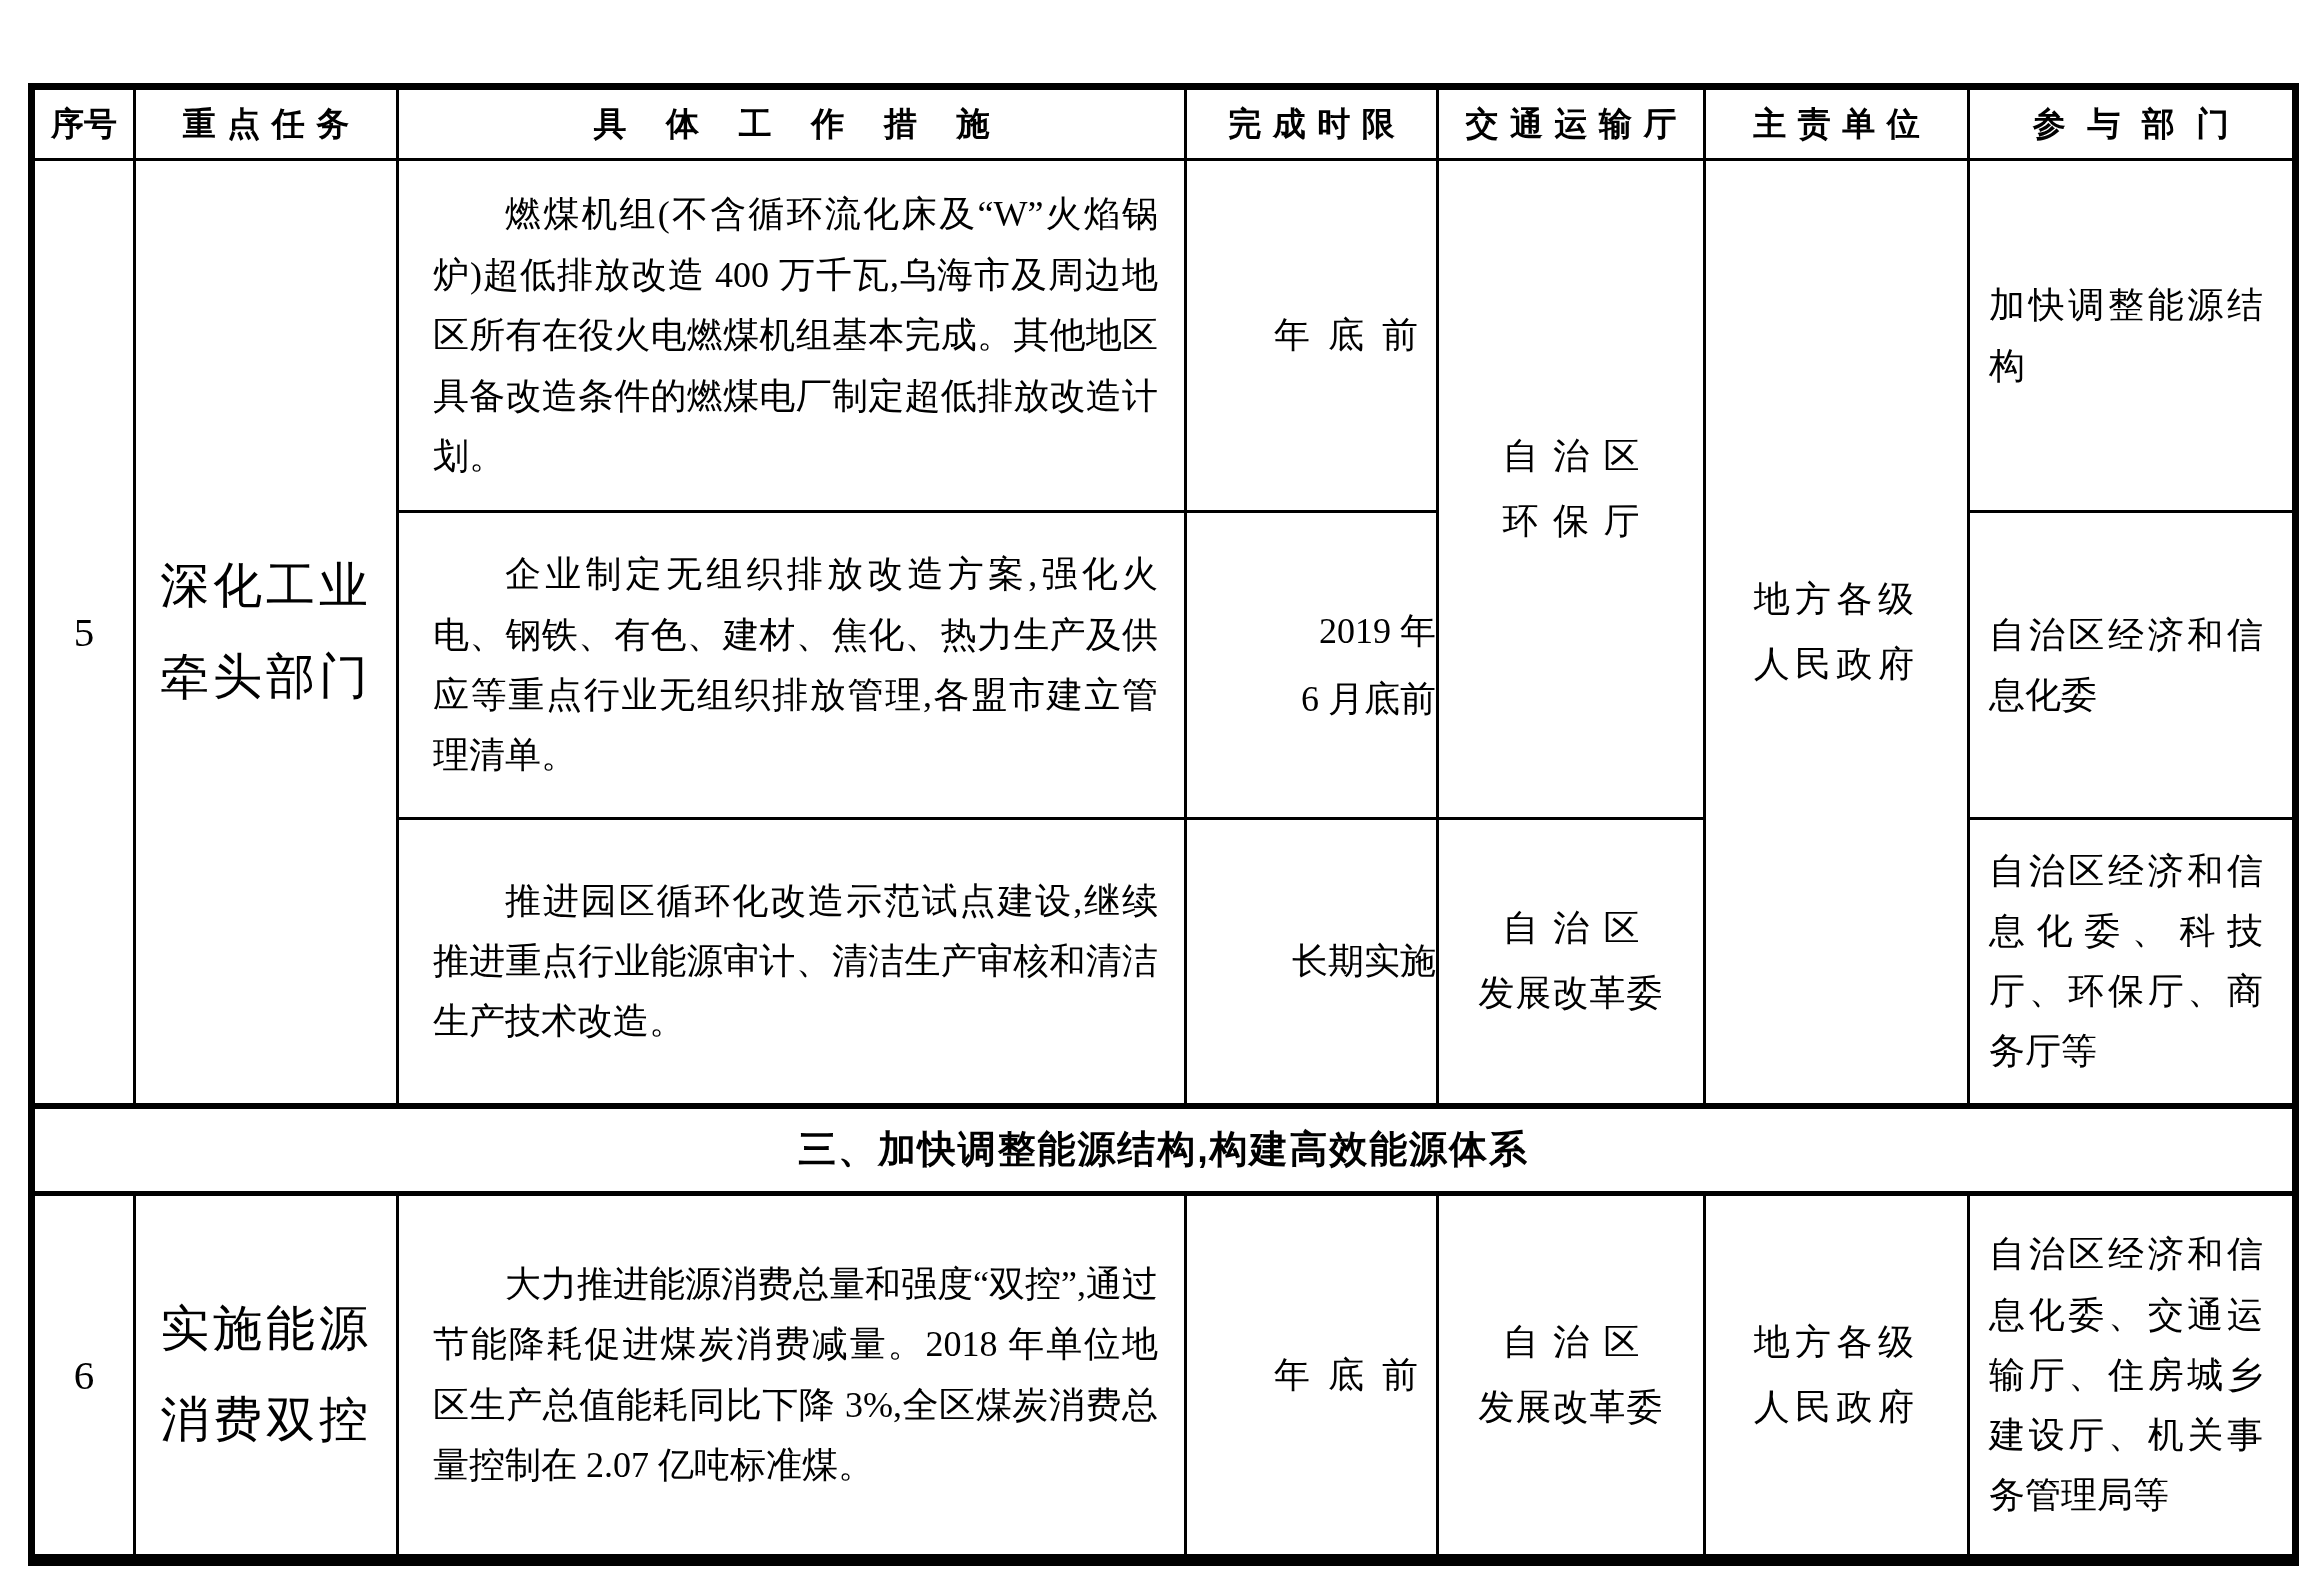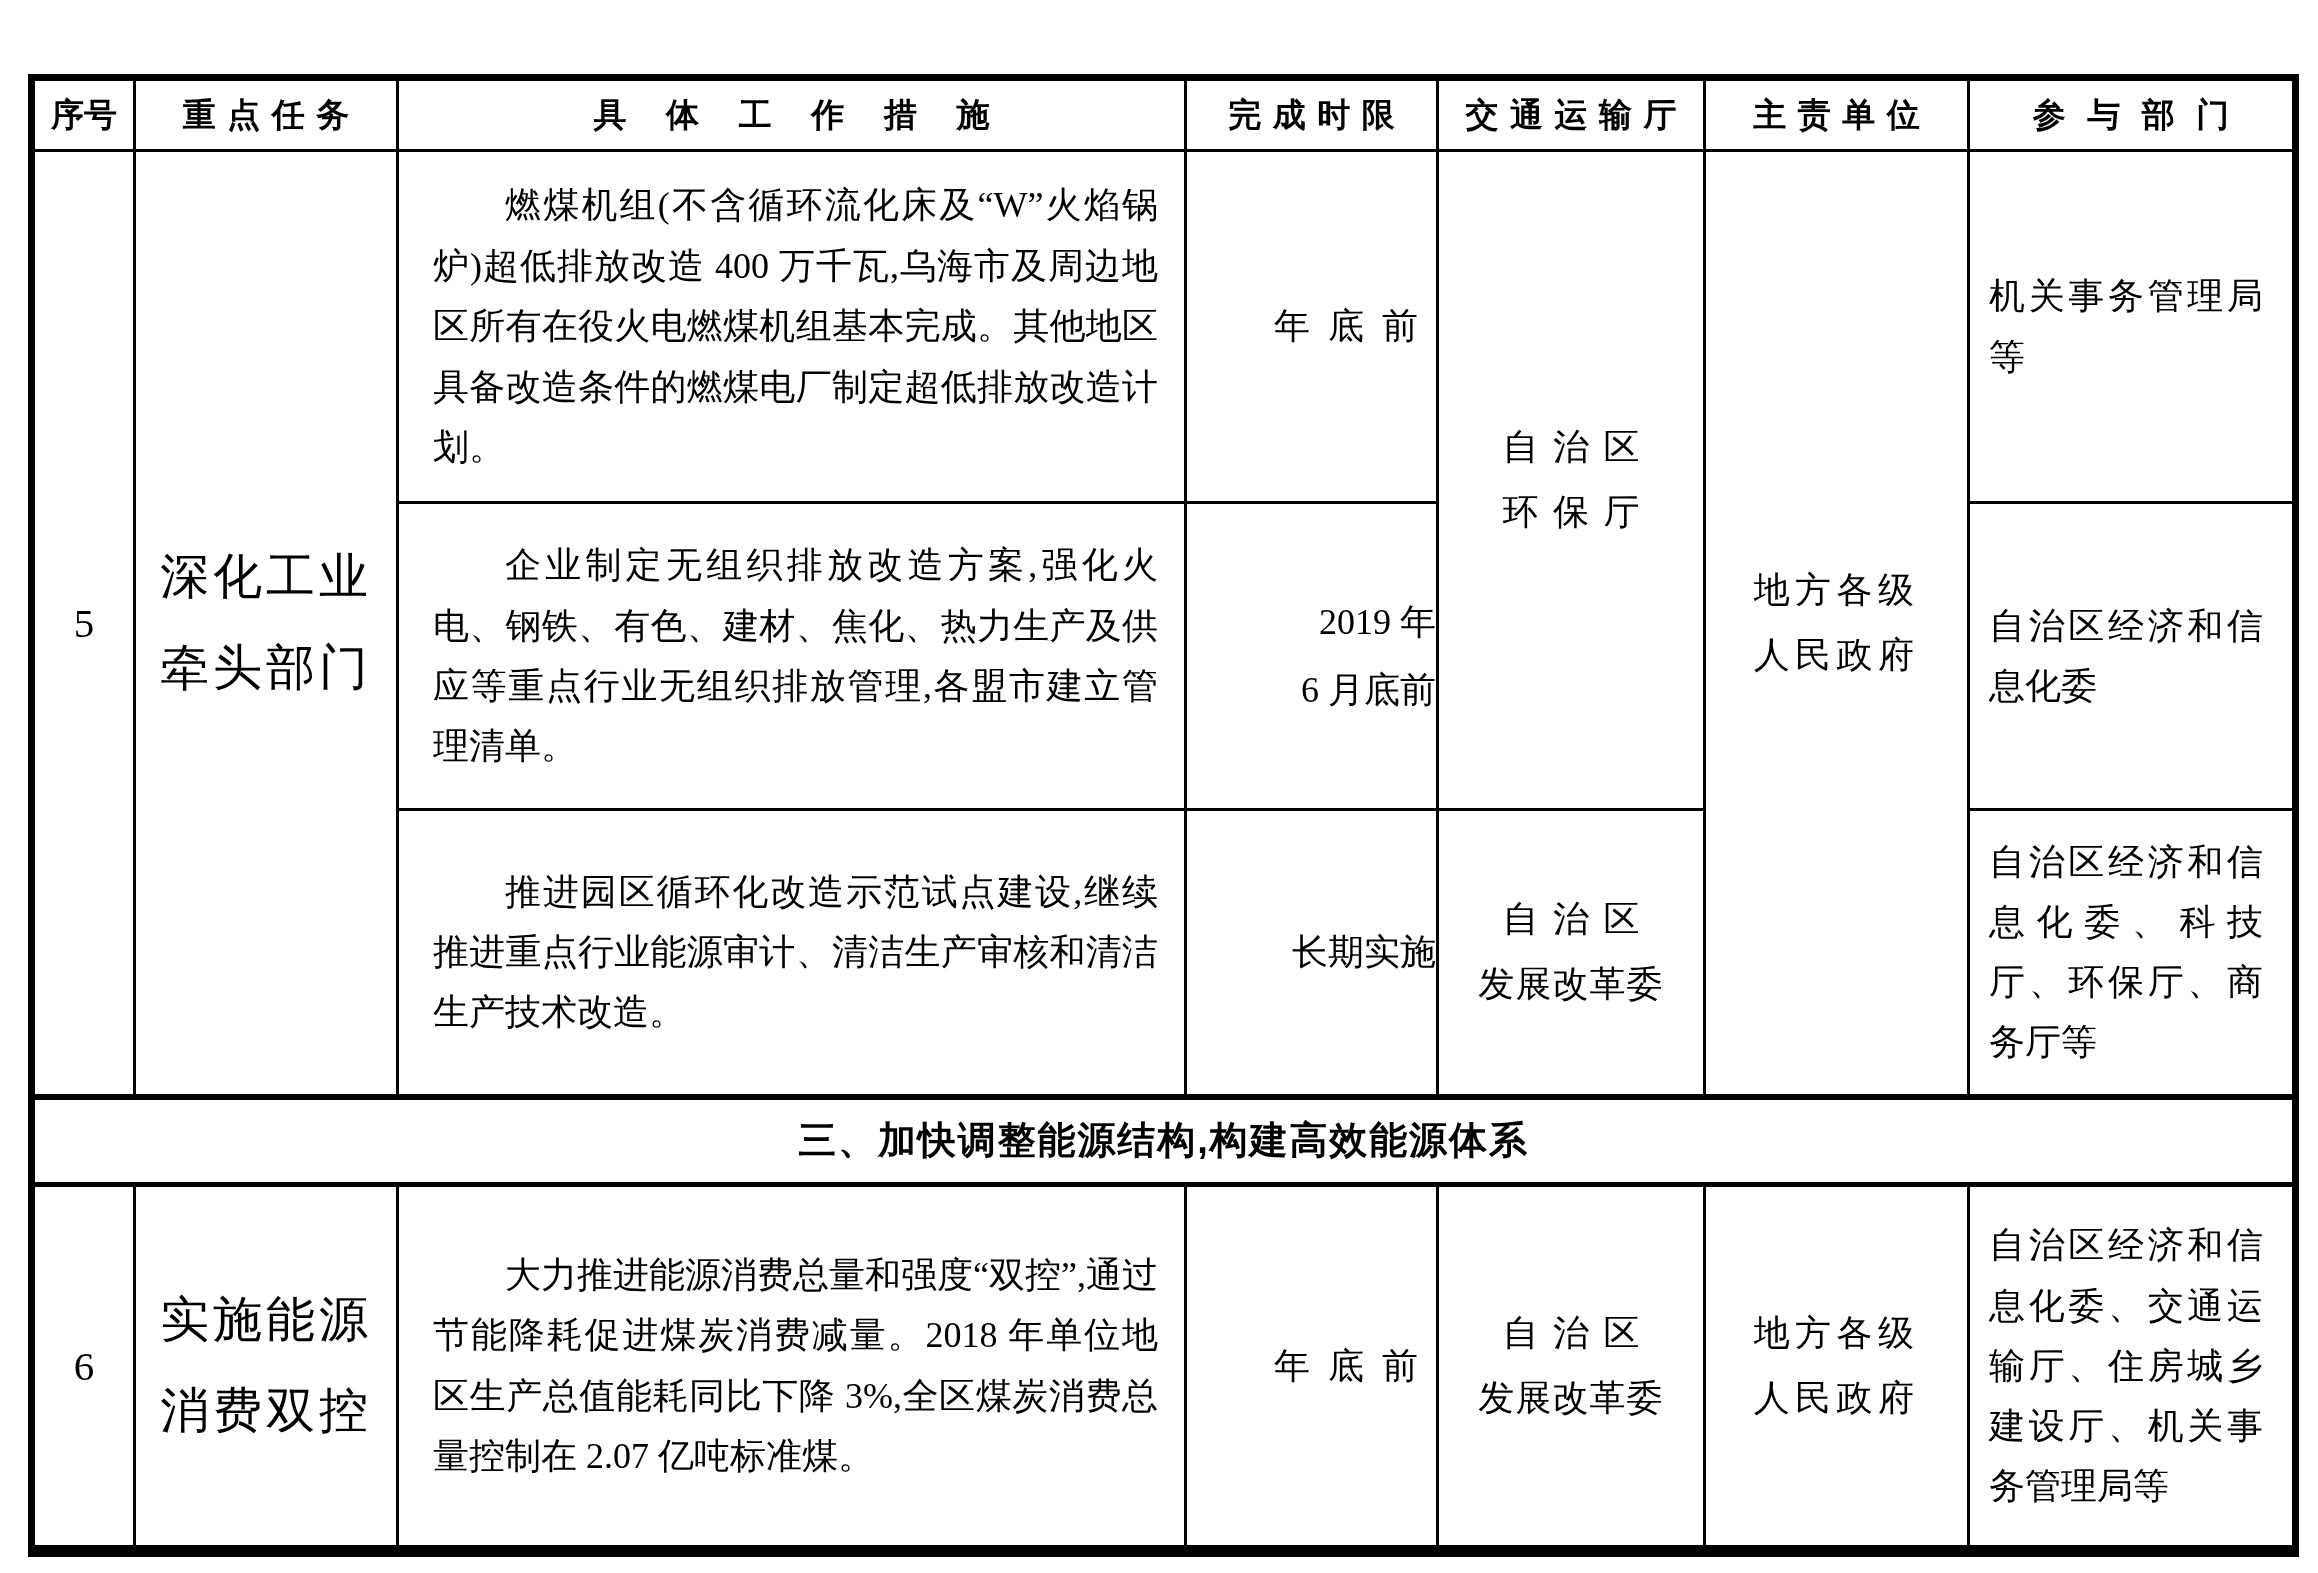--- a/index.html
+++ b/index.html
@@ -5,21 +5,21 @@
   html,body{margin:0;padding:0;background:#ffffff;}
   .page{
     position:relative;
     width:2319px;height:1573px;
     background:#ffffff;
     font-family:"Liberation Serif", serif;
     color:#000;
     overflow:hidden;
   }
   table.doc-table{
-    position:absolute;left:28px;top:74px;
+    position:absolute;left:28px;top:83px;
     width:2264px;height:1473px;
     border-collapse:collapse;
     table-layout:fixed;
     border:7.7px solid #000;
     border-bottom-width:12px;
     background:#fff;
   }
   col.c1{width:103px;} col.c2{width:263px;} col.c3{width:788px;}
   col.c4{width:252px;} col.c5{width:267px;} col.c6{width:264px;} col.c7{width:327px;}
   td,th{
@@ -134,21 +134,21 @@
         </td>
         <td class="c-lead" rowspan="2">
           <div class="line-sp">自治区</div>
           <div class="line-sp">环保厅</div>
         </td>
         <td class="c-resp" rowspan="3">
           <div class="line-resp">地方各级</div>
           <div class="line-resp">人民政府</div>
         </td>
         <td class="c-part">
-          <div class="part">机关事务管理局等</div>
+          <div class="part">加快调整能源结构</div>
         </td>
       </tr>
       <tr class="r5b">
         <td class="c-measure">
           <div class="measure">企业制定无组织排放改造方案,强化火电、钢铁、有色、建材、焦化、热力生产及供应等重点行业无组织排放管理,各盟市建立管理清单。</div>
         </td>
         <td class="c-deadline">
           <div>2019 年</div>
           <div>6 月底前</div>
         </td>

